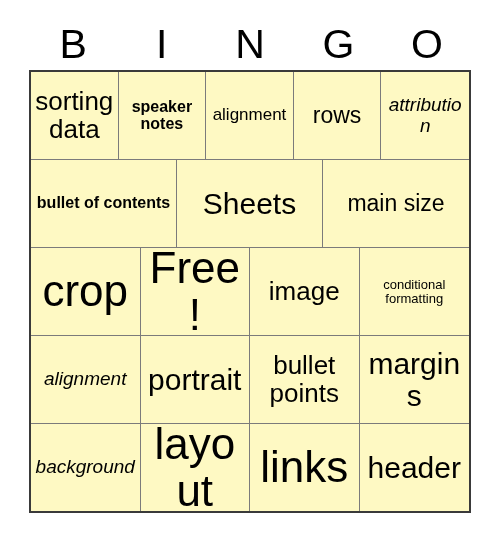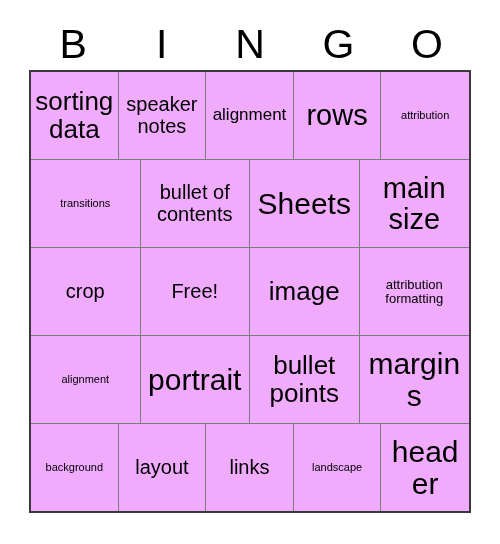--- a/index.html
+++ b/index.html
@@ -48,21 +48,21 @@
   #grid {
     position: absolute;
     left: 29px;
     top: 70px;
     width: 442px;
     height: 443px;
     box-sizing: border-box;
     border: 2px solid #3a3a3a;
     display: flex;
     flex-direction: column;
-    background: #f0abfc;
+    background: #fef9c3;
   }
   .grid-row {
     flex: 1 1 20%;
     display: flex;
     min-height: 0;
     border-bottom: 1px solid #7b7b7b;
   }
   .grid-row:last-child {
     border-bottom: none;
   }
@@ -84,27 +84,27 @@
   .cell-text {
     display: block;
     width: 100%;
     line-height: 1.06;
     color: #000000;
     word-wrap: break-word;
   }
 
   
   .fs-xs   { font-size: 13px; }
-  .fs-s    { font-size: 11px; }
+  .fs-s    { font-size: 19px; font-style: italic; }
   .fs-sm   { font-size: 17px; }
-  .fs-m    { font-size: 20px; }
+  .fs-m    { font-size: 16px; font-weight: bold; }
   .fs-ml   { font-size: 30px; }
   .fs-l    { font-size: 26px; }
-  .fs-xl   { font-size: 29px; }
-  .fs-xxl  { font-size: 20px; }
+  .fs-xl   { font-size: 23px; }
+  .fs-xxl  { font-size: 44px; }
 </style>
 </head>
 <body>
 
 <div id="bingo-card">
 
   <div id="header-row">
     <div class="header-letter">B</div>
     <div class="header-letter">I</div>
     <div class="header-letter">N</div>
@@ -127,23 +127,20 @@
       <div class="cell">
           <span class="cell-text fs-xl">rows</span>
         </div>
       <div class="cell">
           <span class="cell-text fs-s">attribution</span>
         </div>
     </div>
 
     <div class="grid-row">
       <div class="cell">
-          <span class="cell-text fs-s">transitions</span>
-        </div>
-      <div class="cell">
           <span class="cell-text fs-m">bullet of contents</span>
         </div>
       <div class="cell">
           <span class="cell-text fs-ml">Sheets</span>
         </div>
       <div class="cell">
           <span class="cell-text fs-xl">main size</span>
         </div>
     </div>
 
@@ -151,21 +148,21 @@
       <div class="cell">
           <span class="cell-text fs-xxl">crop</span>
         </div>
       <div class="cell">
           <span class="cell-text fs-xxl">Free!</span>
         </div>
       <div class="cell">
           <span class="cell-text fs-l">image</span>
         </div>
       <div class="cell">
-          <span class="cell-text fs-xs">attribution formatting</span>
+          <span class="cell-text fs-xs">conditional formatting</span>
         </div>
     </div>
 
     <div class="grid-row">
       <div class="cell">
           <span class="cell-text fs-s">alignment</span>
         </div>
       <div class="cell">
           <span class="cell-text fs-ml">portrait</span>
         </div>
@@ -181,21 +178,18 @@
       <div class="cell">
           <span class="cell-text fs-s">background</span>
         </div>
       <div class="cell">
           <span class="cell-text fs-xxl">layout</span>
         </div>
       <div class="cell">
           <span class="cell-text fs-xxl">links</span>
         </div>
       <div class="cell">
-          <span class="cell-text fs-s">landscape</span>
-        </div>
-      <div class="cell">
           <span class="cell-text fs-ml">header</span>
         </div>
     </div>
 
   </div>
 </div>
 
 </body></html>

